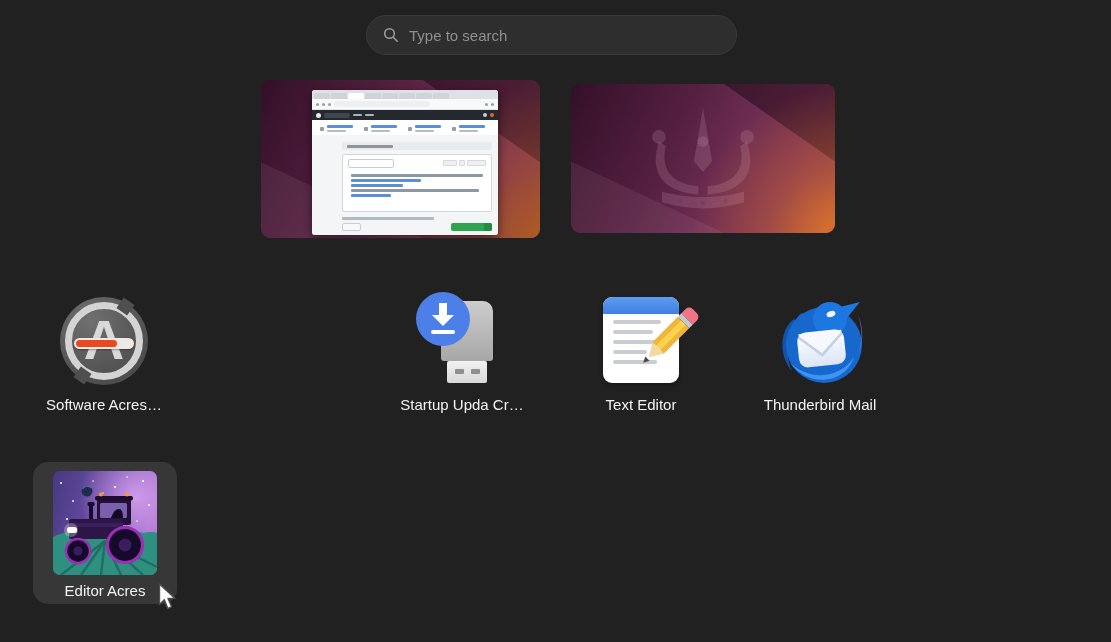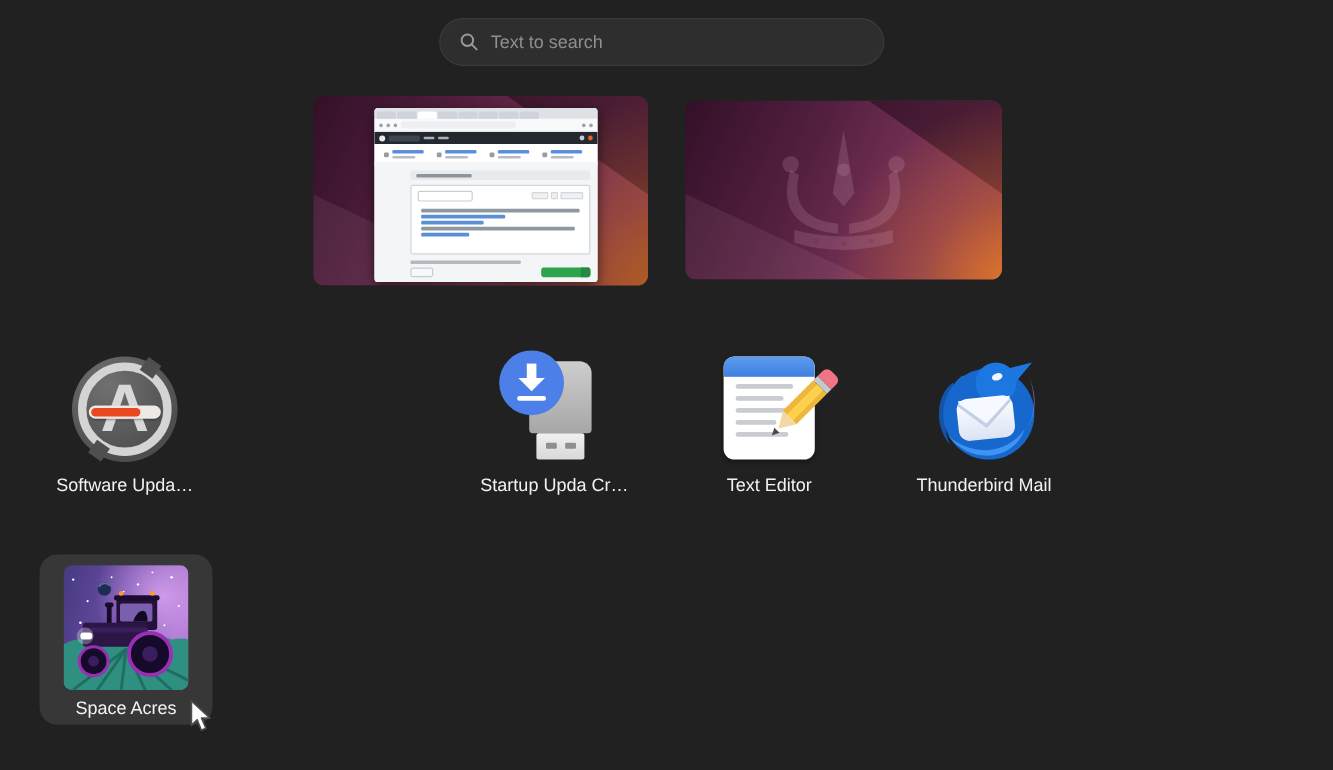--- a/index.html
+++ b/index.html
@@ -134,21 +134,21 @@
 </head>
 <body>
 
 <div class="screen">
 
   <div class="search-bar">
     <svg width="16" height="16" viewBox="0 0 16 16">
       <circle cx="6.5" cy="6.5" r="4.8" fill="none" stroke="#9a9a9a" stroke-width="1.6"></circle>
       <line x1="10.2" y1="10.2" x2="14.2" y2="14.2" stroke="#9a9a9a" stroke-width="1.6" stroke-linecap="round"></line>
     </svg>
-    <span class="ph">Text to search</span>
+    <span class="ph">Type to search</span>
   </div>
 
   <div class="ws ws1">
     <div class="glow wall"></div>
     <svg class="crown" width="150" height="102" viewBox="0 0 220 150">
       <g fill="#dcaec6" fill-opacity="0.20">
         <path d="M110 8 L122 78 L110 92 L98 78 Z"></path>
         <circle cx="110" cy="52" r="7"></circle>
         <path d="M52 52 C38 96 60 118 104 122 L104 111 C72 108 53 92 61 58 Z"></path>
         <path d="M168 52 C182 96 160 118 116 122 L116 111 C148 108 167 92 159 58 Z"></path>
@@ -268,21 +268,21 @@
       <div class="su-circle">
         <div class="su-ring"></div>
         <div class="su-notch su-n1"></div>
         <div class="su-notch su-n2"></div>
         <div class="su-a">A</div>
         <div class="su-bar">
             <div class="su-fill"></div>
           </div>
       </div>
     </div>
-    <div class="label">Software Upda…</div>
+    <div class="label">Software Acres…</div>
   </div>
 
 
   <div class="tile" style="left:390px;top:293px;">
     <div class="ic">
       <div class="sd-stick"></div>
       <svg class="sd-usb" width="40" height="46" viewBox="0 0 40 46">
         <g stroke="#8d8d8d" stroke-width="2.4" fill="none">
           <path d="M20 38 V7"></path>
           <path d="M16 11 L20 4 L24 11"></path>
@@ -412,20 +412,20 @@
           <rect x="16" y="52" width="54" height="4" fill="#3a1f5c"></rect>
           <circle cx="25" cy="80" r="12" fill="#160a2b" stroke="#9a2fb5" stroke-width="2.6"></circle>
           <circle cx="25" cy="80" r="4.5" fill="#3a1d5e"></circle>
           <circle cx="72" cy="74" r="17.5" fill="#160a2b" stroke="#9a2fb5" stroke-width="3.2"></circle>
           <circle cx="72" cy="74" r="6.5" fill="#3a1d5e"></circle>
           <rect x="14" y="56" width="10" height="6" rx="2.5" fill="#ffffff"></rect>
           <circle cx="18" cy="59" r="7" fill="#ffffff" opacity=".28"></circle>
         </g>
       </svg>
     </div>
-    <div class="label">Space Acres</div>
+    <div class="label">Editor Acres</div>
   </div>
 
   <svg class="cursor" width="22" height="30" viewBox="0 0 22 30">
     <path d="M1.5 1 L1.5 21.5 L6.3 16.8 L9.8 25.5 L13.6 23.8 L10 15.4 L17 15.4 Z" fill="#ffffff" stroke="#4d4d4d" stroke-width="1.4" stroke-linejoin="round"></path>
   </svg>
 
 </div>
 
 </body></html>

